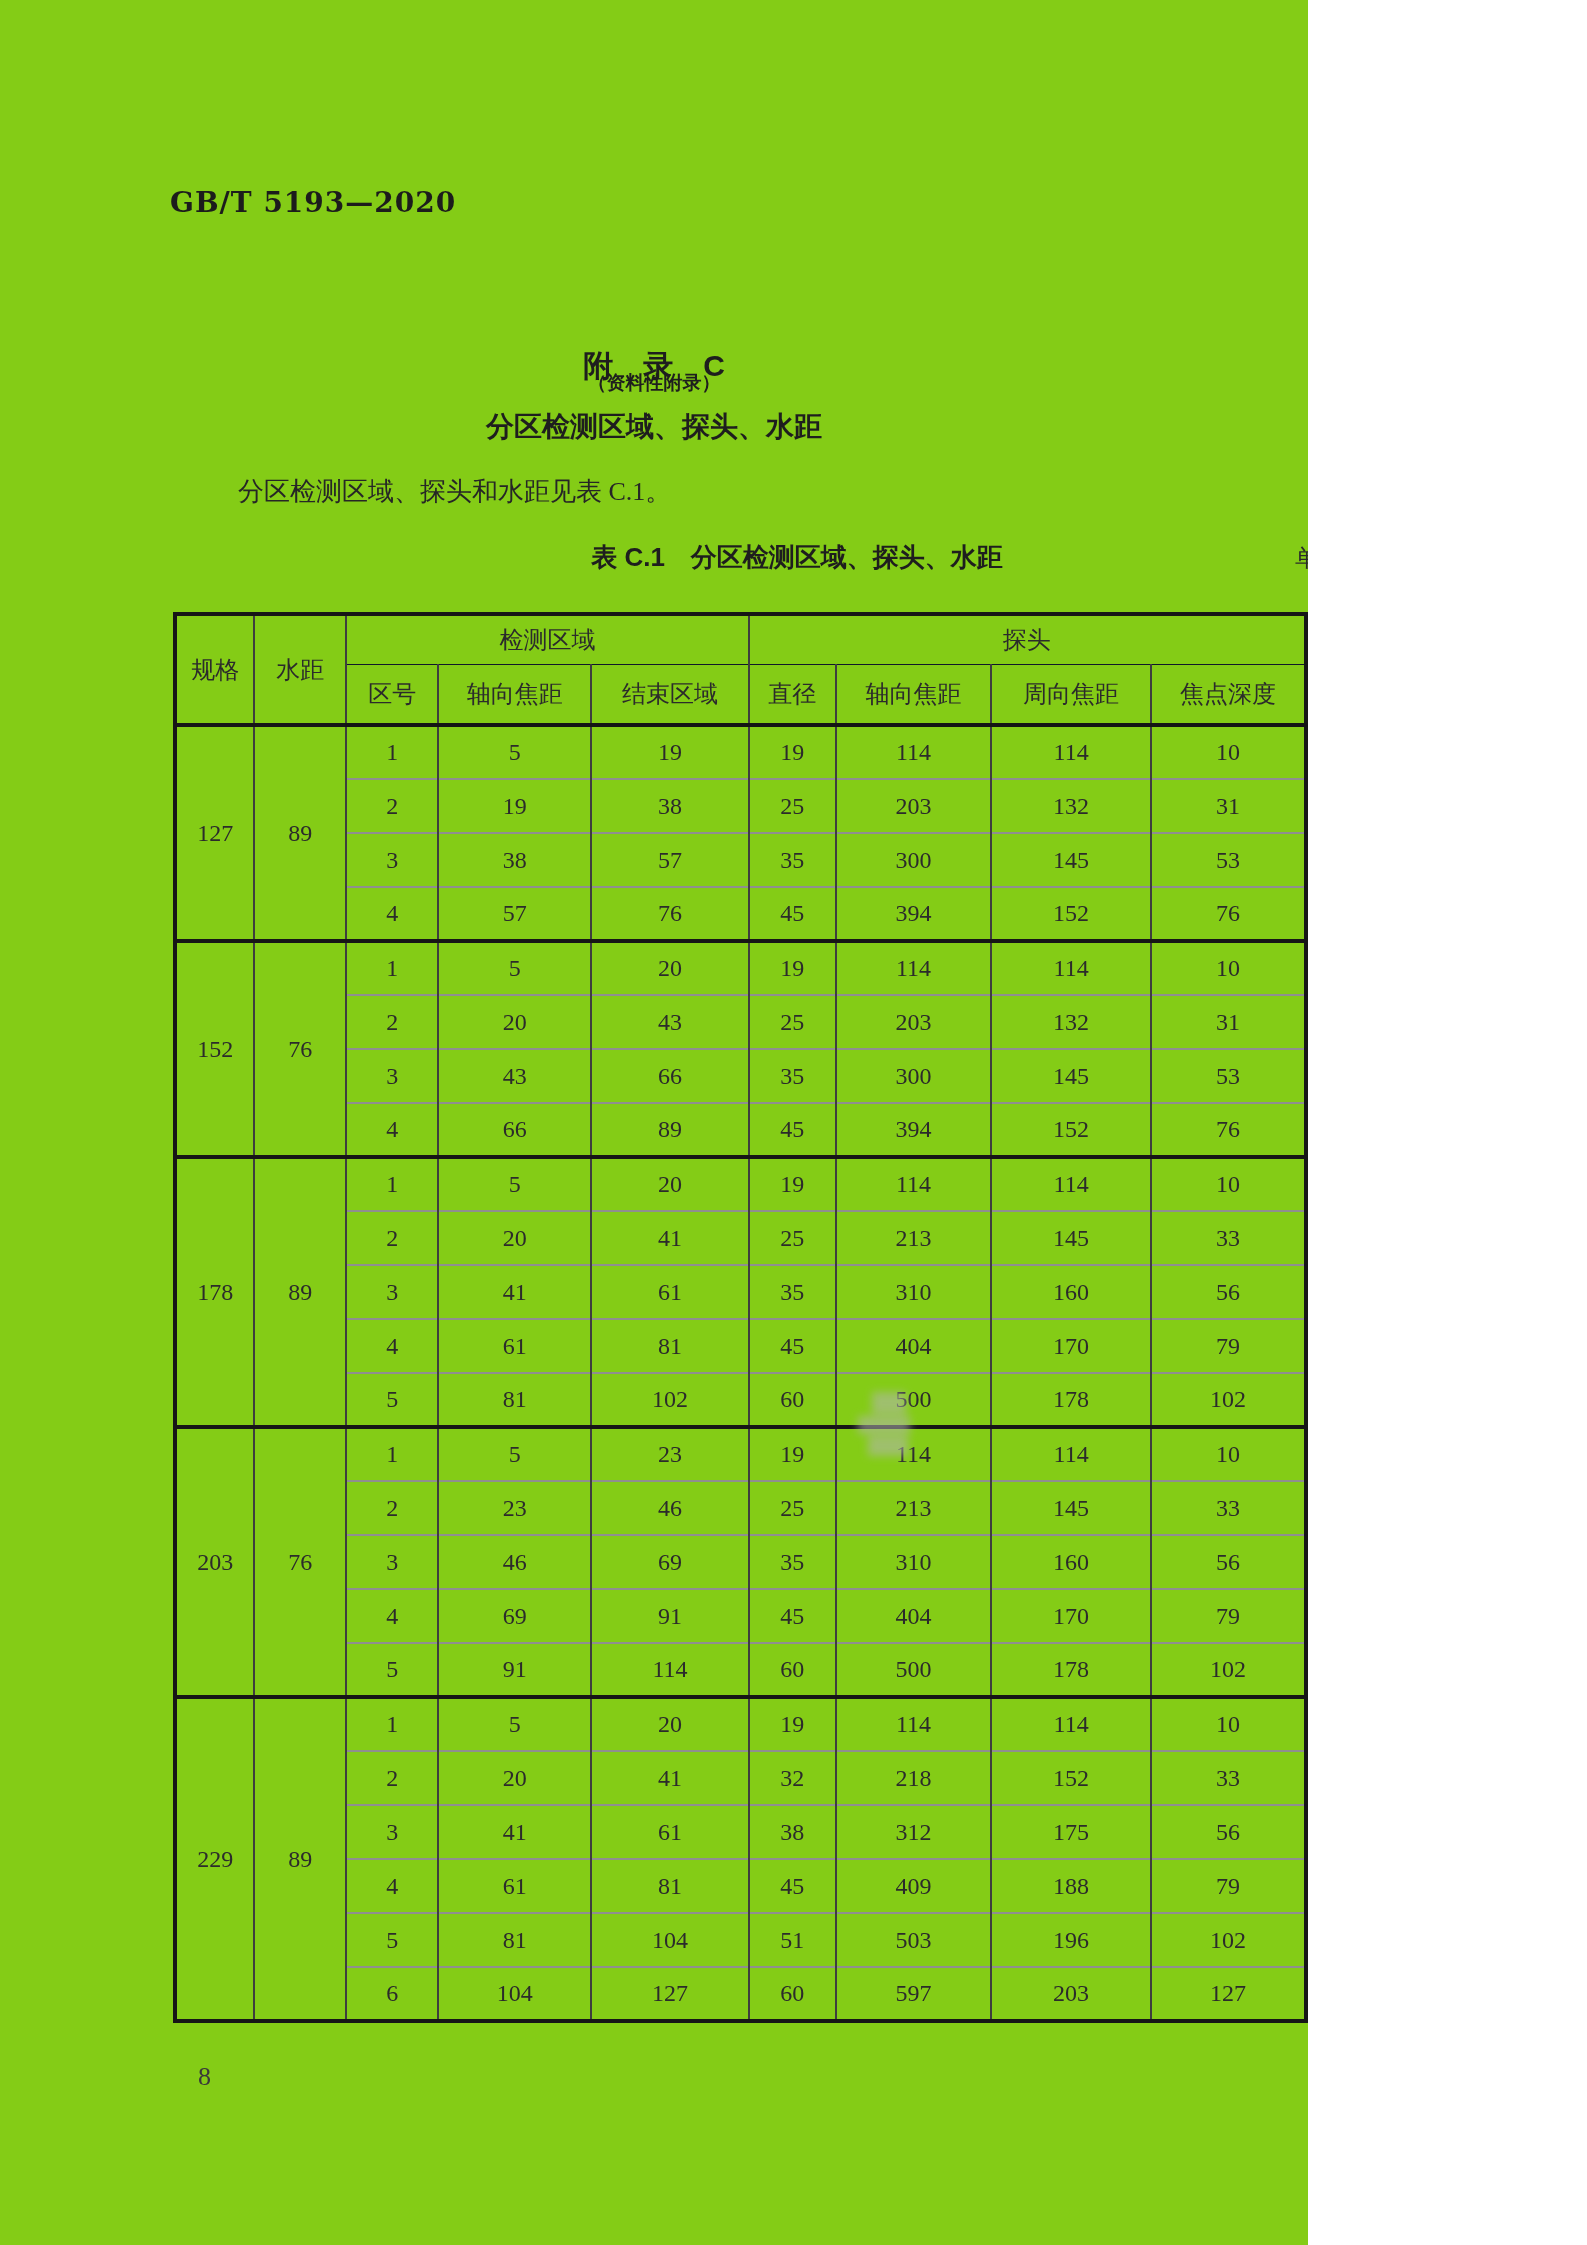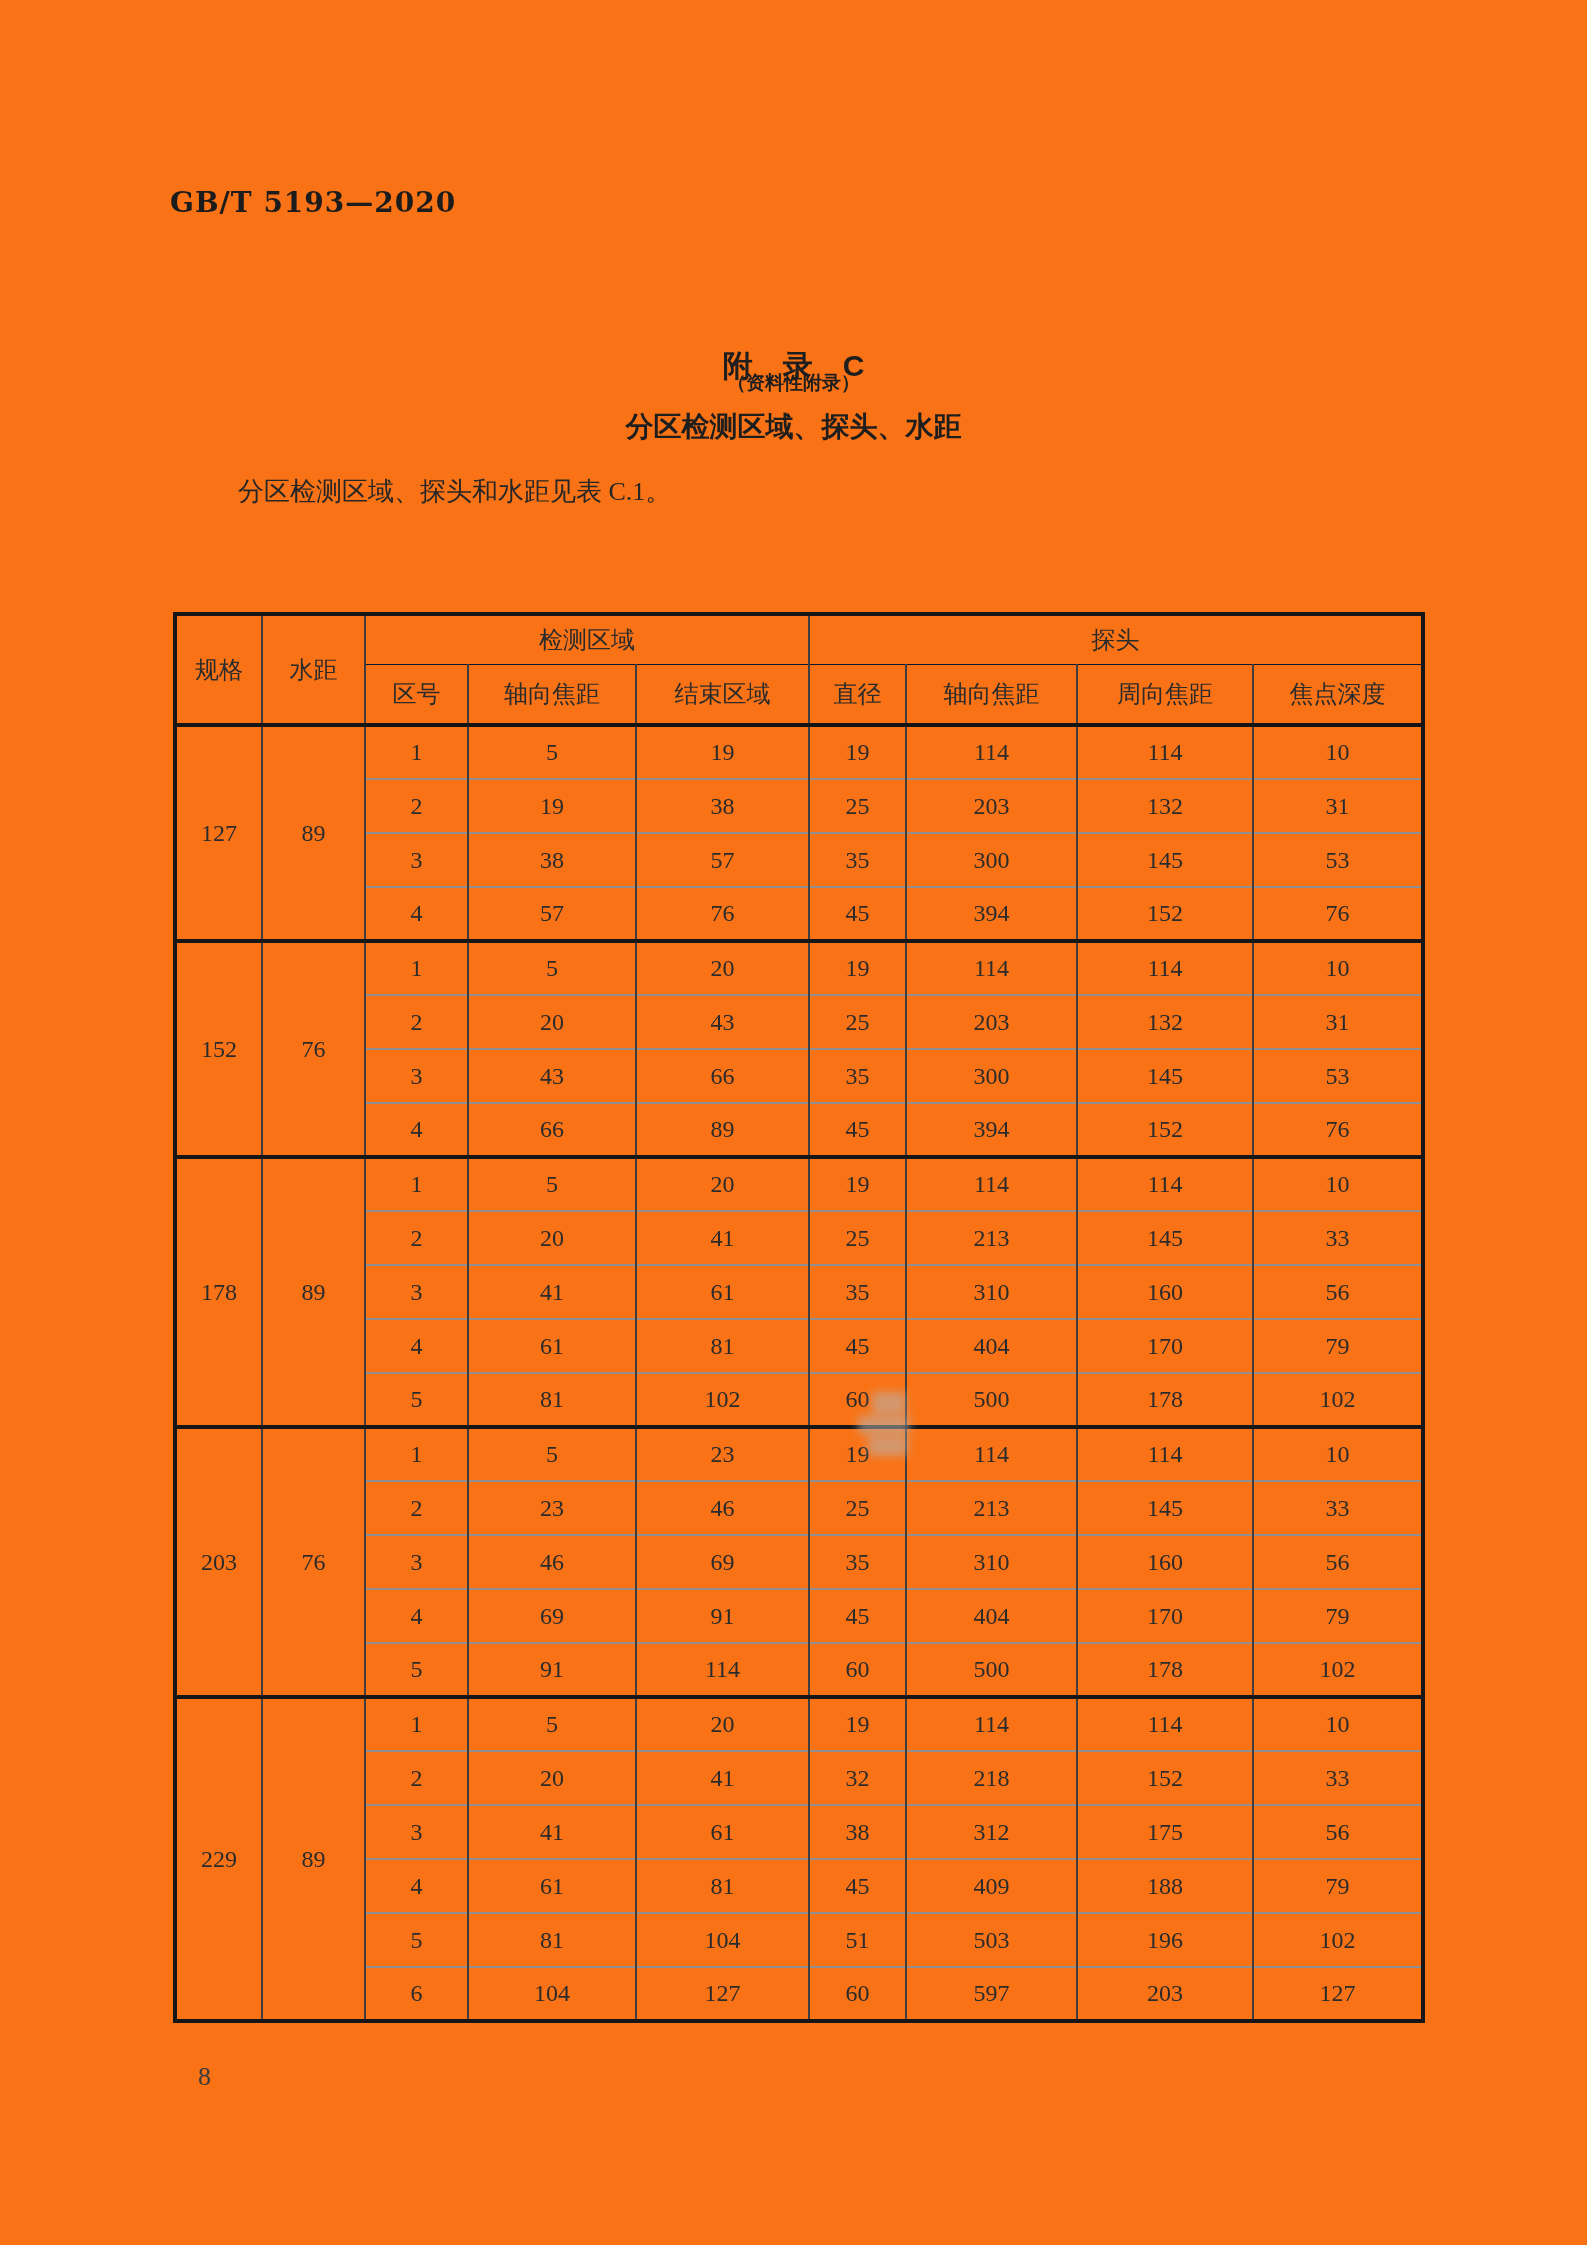--- a/index.html
+++ b/index.html
@@ -1,21 +1,21 @@
 <!DOCTYPE html>
 <html><head>
 <meta charset="utf-8">
 <style>
   * { margin: 0; padding: 0; box-sizing: border-box; }
   html, body { background: #ffffff; }
   .page {
     position: relative;
-    width: 1587px;
+    width: 1308px;
     height: 2245px;
-    background: #f97316;
+    background: #84cc16;
     font-family: "Liberation Serif", "DejaVu Serif", serif;
     color: #232323;
     overflow: hidden;
   }
   .doc-code {
     position: absolute;
     left: 170px; top: 186px;
     font-family: "DejaVu Serif", serif;
     font-weight: bold;
     font-size: 28px;
@@ -124,20 +124,24 @@
   <div class="doc-code">GB/T 5193—2020</div>
 
   <div class="centered appendix-title">附　录　C</div>
 
   <div class="centered appendix-subtitle">（资料性附录）</div>
 
   <div class="centered appendix-heading">分区检测区域、探头、水距</div>
 
   <div class="intro">分区检测区域、探头和水距见表 C.1。</div>
 
+  <div class="caption-row">
+    <span class="table-caption">表 C.1　分区检测区域、探头、水距</span>
+    <span class="unit-note">单位为毫米</span>
+  </div>
 
   <table class="c1" id="c1-table">
       <colgroup>
         <col style="width: 87px;">
         <col style="width: 103px;">
         <col style="width: 103px;">
         <col style="width: 168px;">
         <col style="width: 173px;">
         <col style="width: 97px;">
         <col style="width: 171px;">

